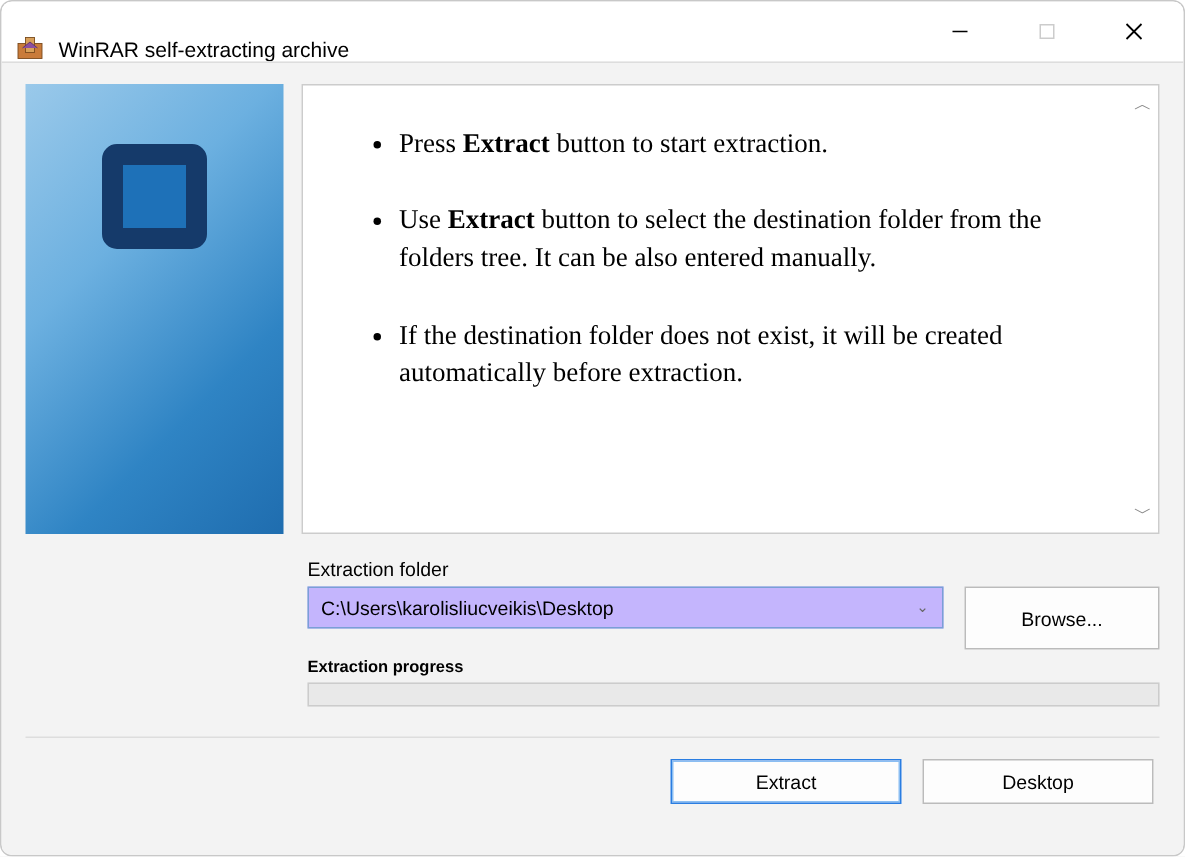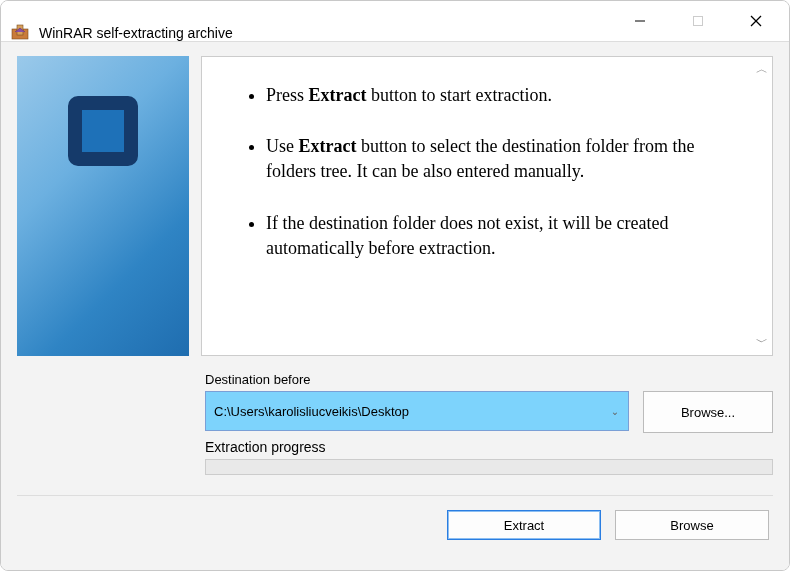--- a/index.html
+++ b/index.html
@@ -124,23 +124,23 @@
       display: block;
       padding-left: 188px;
     }
     .dest-row {
       display: flex;
       gap: 14px;
       padding-left: 188px;
     }
     .combo {
       flex: 1;
-      height: 40px;
+      height: 28px;
       border: 1px solid #7a9fd6;
-      background: #7dd3fc;
+      background: #c4b5fd;
       display: flex;
       align-items: center;
       position: relative;
     }
     .combo-text {
       flex: 1;
       padding: 0 8px;
       font-size: 13px;
       color: #000;
       border: none;
@@ -164,23 +164,24 @@
       background: #fdfdfd;
       font-size: 13px;
       display: flex;
       align-items: center;
       justify-content: center;
       cursor: pointer;
     }
     .progress-label {
       margin-top: 6px;
       padding-left: 188px;
-      font-size: 14px;
+      font-size: 11px;
       color: #000;
       margin-bottom: 4px;
+      font-weight: bold;
     }
     .progress-bar {
       margin-left: 188px;
       height: 16px;
       border: 1px solid #ccc;
       background: #e9e9e9;
     }
     .divider {
       margin-top: 20px;
       border: none;
@@ -259,33 +260,33 @@
             <li>
               <span>If the destination folder does not exist, it will be created automatically before extraction.</span>
             </li>
           </ul>
         </div>
         <div class="scroll-down">﹀</div>
       </div>
     </div>
 
     <div class="form-row">
-      <span class="field-label">Destination before</span>
+      <span class="field-label">Extraction folder</span>
       <div class="dest-row">
         <div class="combo">
           <input class="combo-text" type="text" value="C:\Users\karolisliucveikis\Desktop" style="">
           <div class="combo-arrow">⌄</div>
         </div>
         <div class="browse-btn">Browse...</div>
       </div>
     </div>
 
     <div class="progress-label">Extraction progress</div>
     <div class="progress-bar"></div>
 
     <hr class="divider">
 
     <div class="button-row">
       <div class="action-btn primary">Extract</div>
-      <div class="action-btn">Browse</div>
+      <div class="action-btn">Desktop</div>
     </div>
   </div>
 </div>
 
 </body></html>

